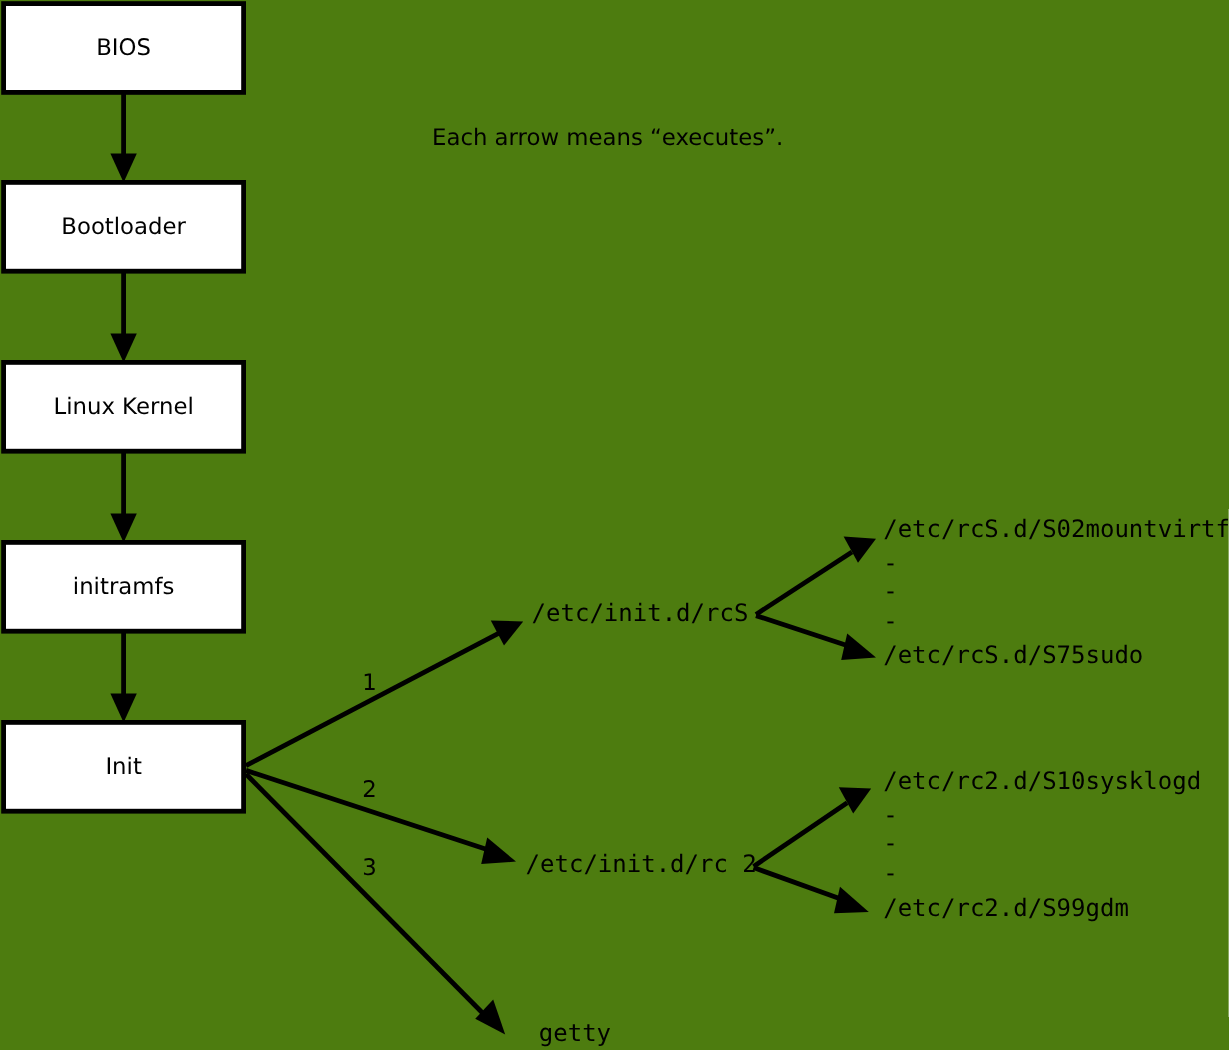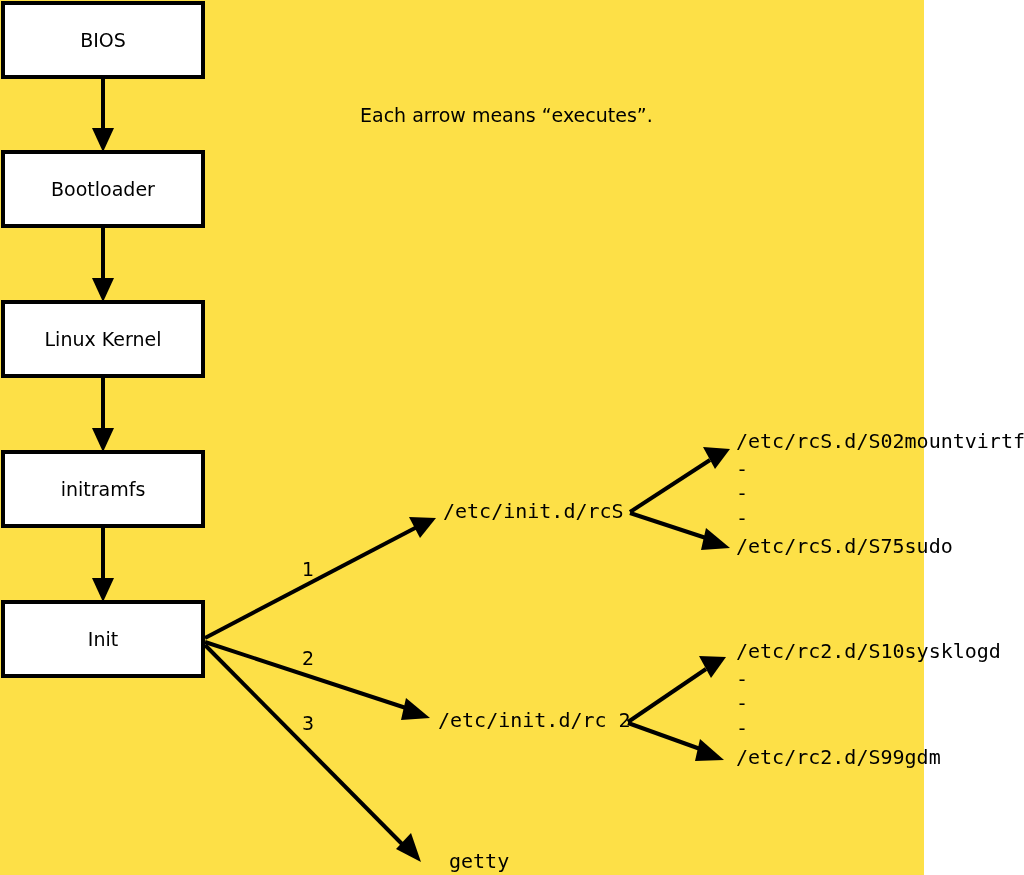--- a/index.html
+++ b/index.html
@@ -9,23 +9,23 @@
     background: #ffffff;
   }
   body {
     width: 1024px;
     height: 875px;
     overflow: hidden;
     font-family: "DejaVu Sans", sans-serif;
   }
   #diagram-root {
     position: relative;
-    width: 924px;
+    width: 1024px;
     height: 875px;
-    background: #fde047;
+    background: #4d7c0f;
   }
   svg.diagram-canvas {
     display: block;
     width: 1024px;
     height: 875px;
   }
   .box-rect {
     fill: #ffffff;
     stroke: #000000;
     stroke-width: 4;

